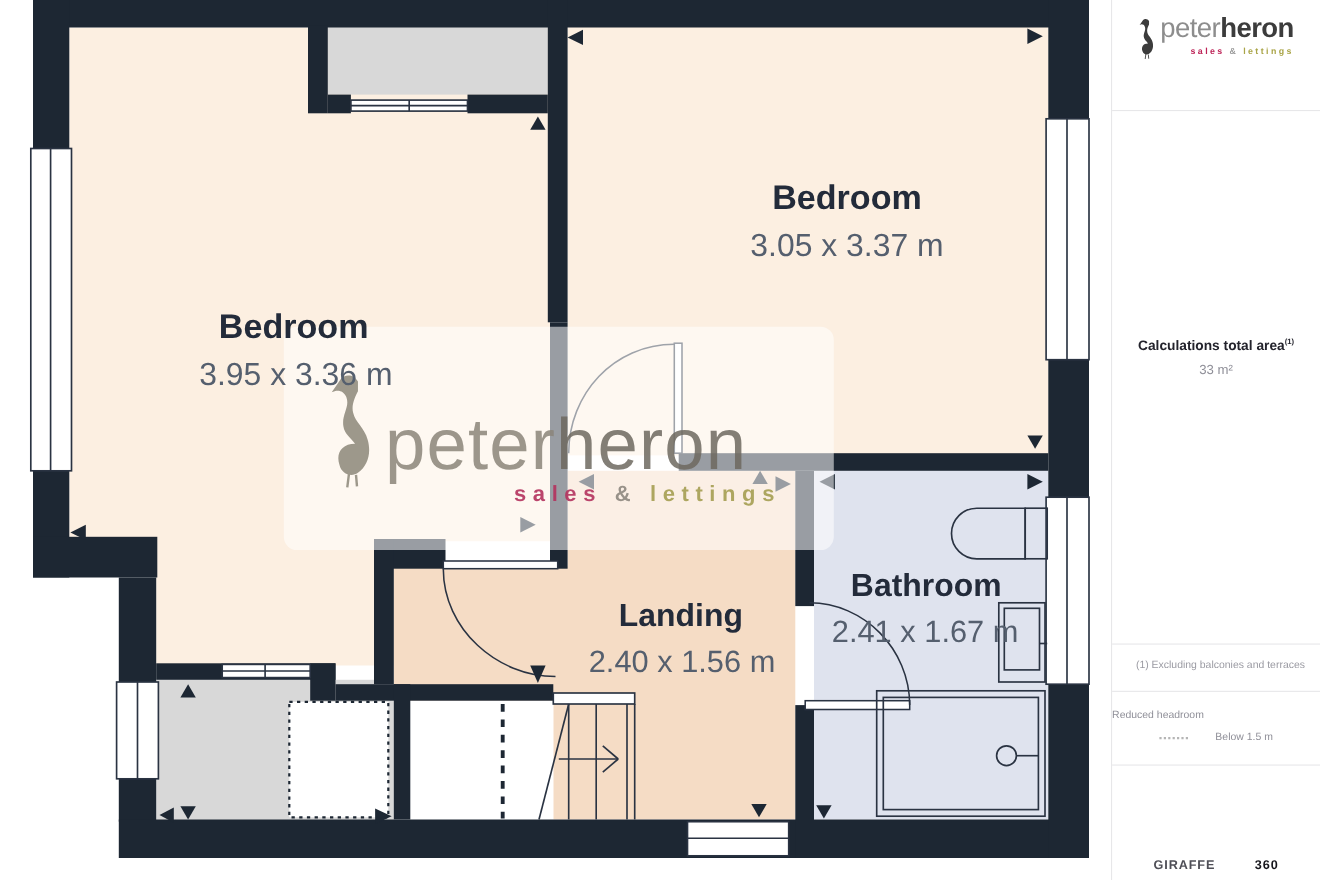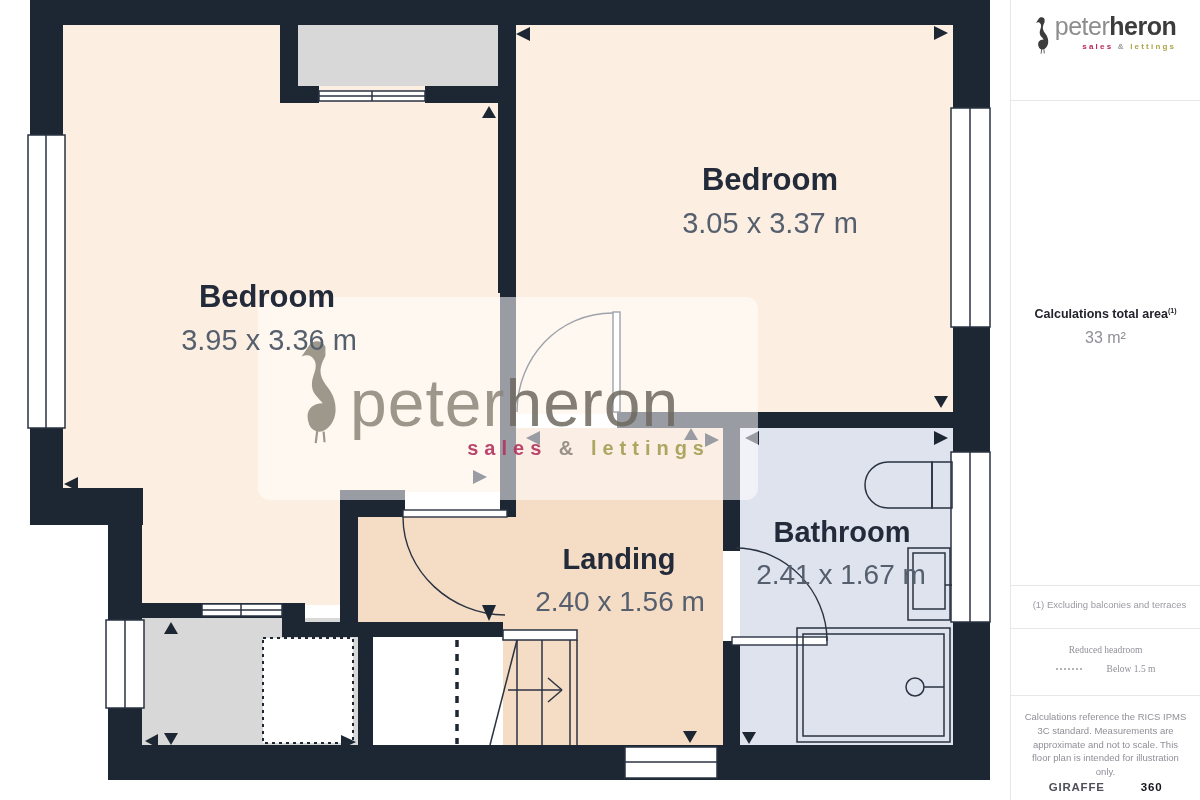--- a/index.html
+++ b/index.html
@@ -17,25 +17,25 @@
   .logo-main{font-size:25px;letter-spacing:-0.5px;}
   .logo-peter{color:#8d8d8d;font-weight:400;}
   .logo-heron{color:#3c3c3c;font-weight:600;}
   .logo-tag{text-align:right;font-size:8px;font-weight:bold;letter-spacing:2.2px;margin-top:4px;}
   .tag-sales{color:#bd2357;}
   .tag-amp{color:#9a9a9a;}
   .tag-lettings{color:#aaa548;}
   .area-block{position:absolute;top:307px;left:0;width:100%;text-align:center;}
   .area-label{font-size:12.5px;font-weight:bold;color:#23232c;}
   .area-label sup{font-size:7px;}
-  .area-value{font-size:16px;color:#8f8f98;margin-top:8px;}
+  .area-value{font-size:12px;color:#8f8f98;margin-top:8px;}
   .footnote{position:absolute;top:599px;left:4px;width:100%;text-align:center;font-size:9.5px;
             color:#9a9aa2;}
-  .legend{position:absolute;top:645px;left:0;width:100%;text-align:center;font-size:9.5px;
-          color:#8f8f98;font-family:Liberation Serif, serif;}
+  .legend{position:absolute;top:645px;left:0;width:100%;font-size:9.5px;
+          color:#8f8f98;}
   .legend-row{margin-top:9px;display:flex;justify-content:center;align-items:center;gap:25px;}
   .legend-dash{display:inline-block;width:26px;height:0;border-top:2px dotted #b5b5b5;}
   .disclaimer{position:absolute;top:710px;left:12px;width:165px;text-align:center;font-size:9.5px;
               line-height:1.45;color:#8f8f98;}
   .credit{position:absolute;top:781px;left:0;width:100%;text-align:center;font-size:11.5px;
           letter-spacing:0.8px;}
   .credit-normal{color:#4f4f57;font-weight:700;}
   .credit-bold{color:#15151b;font-weight:700;margin-left:36px;}
 </style>
 </head>
@@ -242,17 +242,16 @@
     <div class="legend">
       <div class="legend-title">Reduced headroom</div>
       <div class="legend-row">
         <span class="legend-dash"></span>
         <span>Below 1.5 m</span>
       </div>
     </div>
 
     <div class="divider" style="top:695px"></div>
 
-    <div class="disclaimer">Calculations reference the RICS IPMS 3C standard. Measurements are approximate and not to scale. This floor plan is intended for illustration only.</div>
 
     <div class="credit"><span class="credit-normal">GIRAFFE</span><span class="credit-bold">360</span></div>
   </div>
 </div>
 
 </body></html>

